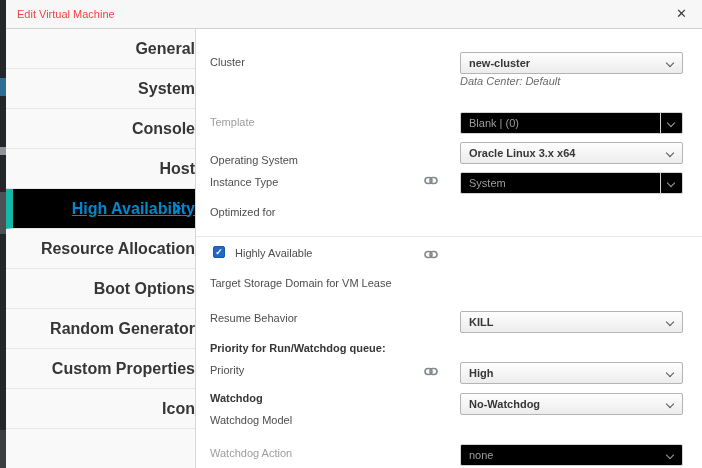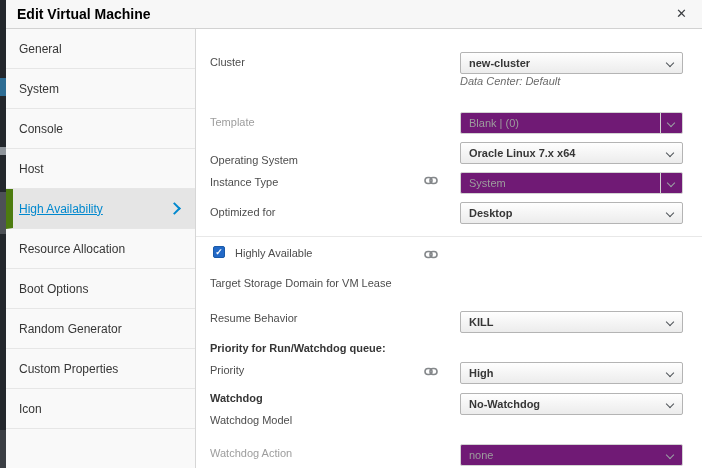--- a/index.html
+++ b/index.html
@@ -16,37 +16,37 @@
   .bg-frag.f4{top:430px;height:38px;background:#3a3e43;}
   .bg-tab{position:absolute;left:6px;top:0;width:31px;height:5px;background:#272b30;}
 
   .modal{position:absolute;left:6px;top:0;width:696px;height:468px;background:#fff;}
 
   .header{
     position:absolute;left:0;top:0;right:0;height:29px;box-sizing:border-box;
     background:#f7f7f7;border-bottom:1px solid #d2d2d2;
     display:flex;align-items:center;padding-left:11px;
   }
-  .title{font-size:14px;font-weight:bold;color:#000000;}
+  .title{font-size:11px;font-weight:normal;color:#ef4444;}
   .close-btn{
     position:absolute;right:11px;top:4px;border:none;background:none;cursor:pointer;
     font-size:13px;color:#3b3e42;padding:2px 4px;font-family:"Liberation Sans",sans-serif;
   }
 
   .sidebar{
     position:absolute;left:0;top:29px;bottom:0;width:190px;box-sizing:border-box;
     background:#f9f9f9;border-right:1px solid #d6d6d6;
   }
   .side-item{
     height:40px;box-sizing:border-box;border-bottom:1px solid #e6e6e6;
     display:flex;align-items:center;padding-left:13px;cursor:pointer;position:relative;
-    font-size:12px;font-weight:normal;color:#363636;
+    font-size:16px;font-weight:bold;color:#363636;justify-content:flex-end;
   }
   .side-item.selected{
-    background:#e5e5e5;border-left:7px solid #4d7c0f;padding-left:6px;
+    background:#000000;border-left:7px solid #14b8a6;padding-left:6px;
   }
   .side-item.selected .side-label{color:#0088ce;text-decoration:underline;}
   .chev-right{
     position:absolute;right:16px;top:15px;width:7px;height:7px;
     border-top:2px solid #0088ce;border-right:2px solid #0088ce;transform:rotate(45deg);
   }
 
   .content{position:absolute;left:190px;top:29px;right:0;bottom:0;background:#fff;font-size:11px;}
   .f-label{position:absolute;left:14px;color:#4d4d4d;white-space:nowrap;}
   .f-label.dim{color:#9d9d9d;}
@@ -59,21 +59,21 @@
     background:linear-gradient(#fefefe,#ececec);
   }
   .select .sel-text{
     display:block;padding-left:8px;line-height:20px;color:#363636;font-weight:600;
     white-space:nowrap;overflow:hidden;
   }
   .select .caret{
     position:absolute;right:9px;top:7px;width:5px;height:5px;
     border-right:1.5px solid #4f5459;border-bottom:1.5px solid #4f5459;transform:rotate(45deg);
   }
-  .select.disabled{background:#701a75;border-color:#d3d3d3;cursor:default;}
+  .select.disabled{background:#000000;border-color:#d3d3d3;cursor:default;}
   .select.disabled .sel-text{color:#9d9d9d;font-weight:400;}
   .select.disabled .caret{border-color:#9ba0a5;}
   .select.split .caret-box{
     position:absolute;right:0;top:0;bottom:0;width:21px;border-left:1px solid #d3d3d3;
   }
   .select.split .caret{right:8px;}
 
   .divider{position:absolute;left:0;right:0;top:207px;height:1px;background:#e8e8e8;}
 
   .checkbox{
@@ -149,43 +149,39 @@
     <label class="f-label dim" style="top:87px">Template</label>
     <div class="select disabled split" style="top:83px">
       <span class="sel-text">Blank | (0)</span>
       <span class="caret-box">
           <span class="caret"></span>
         </span>
     </div>
 
     <label class="f-label" style="top:125px">Operating System</label>
     <div class="select" style="top:113px">
-      <span class="sel-text">Oracle Linux 7.x x64</span>
+      <span class="sel-text">Oracle Linux 3.x x64</span>
       <span class="caret"></span>
     </div>
 
     <label class="f-label" style="top:147px">Instance Type</label>
     <span class="link-ic" style="top:146px">
       <svg width="14" height="9" viewBox="0 0 14 9">
           <rect x="1" y="1.5" width="7" height="6" rx="3" fill="none" stroke="#85888b" stroke-width="1.6"></rect>
           <rect x="6" y="1.5" width="7" height="6" rx="3" fill="none" stroke="#85888b" stroke-width="1.6"></rect>
         </svg>
     </span>
     <div class="select disabled split" style="top:143px">
       <span class="sel-text">System</span>
       <span class="caret-box">
           <span class="caret"></span>
         </span>
     </div>
 
     <label class="f-label" style="top:177px">Optimized for</label>
-    <div class="select" style="top:173px">
-      <span class="sel-text">Desktop</span>
-      <span class="caret"></span>
-    </div>
 
     <div class="divider"></div>
 
     <span class="checkbox"><span>✓</span></span>
     <label class="cb-label">Highly Available</label>
     <span class="link-ic" style="top:220px">
       <svg width="14" height="9" viewBox="0 0 14 9">
           <rect x="1" y="1.5" width="7" height="6" rx="3" fill="none" stroke="#85888b" stroke-width="1.6"></rect>
           <rect x="6" y="1.5" width="7" height="6" rx="3" fill="none" stroke="#85888b" stroke-width="1.6"></rect>
         </svg>

